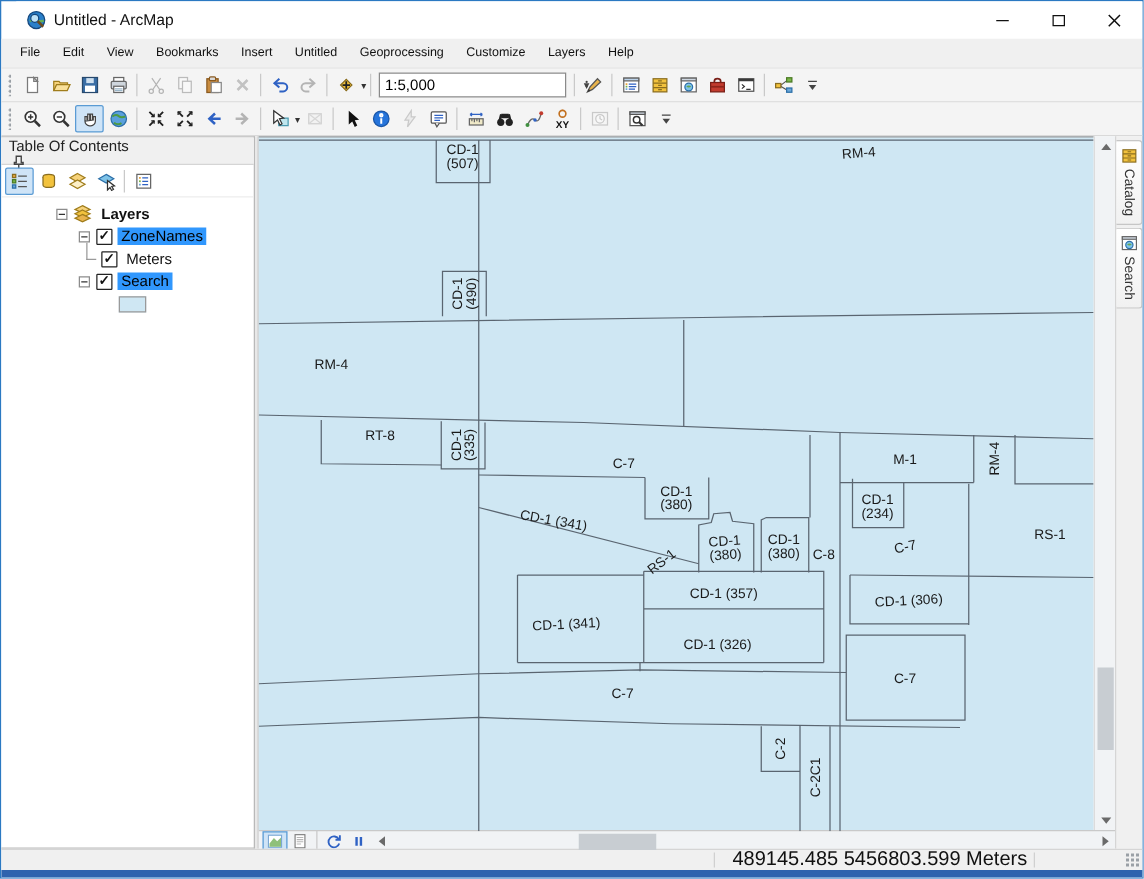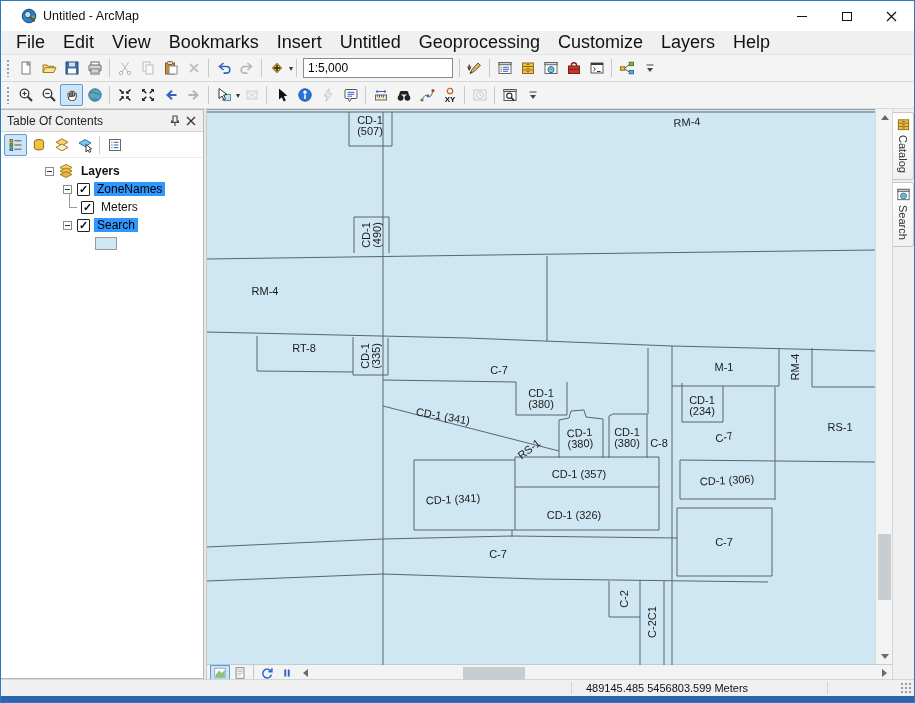--- a/index.html
+++ b/index.html
@@ -10,41 +10,41 @@
   #titlebar { height:30px; background:#fff; display:flex; align-items:center; flex:0 0 auto;margin-left:12px; }
   #titlebar .app-icon { width:16px; height:16px; margin:0 6px 0 8px; }
   #titlebar .title { font-size:12.5px; color:#111; }
   #titlebar .spacer { flex:1; }
   .winbtn { width:45px; height:30px; display:flex; align-items:center; justify-content:center; }
   .winbtn .min-glyph { width:10px; height:1px; background:#111; }
   .winbtn .max-glyph { width:10px; height:9px; border:1px solid #111; }
 
   
   #menubar { height:24px; background:#f0f0f0; display:flex; align-items:center; padding-left:6px; flex:0 0 auto; border-bottom:1px solid #e3e3e3;}
-  .menu-item { font-size:18px; color:#111; padding:3px 9px; }
+  .menu-item { font-size:10px; color:#111; padding:3px 9px; }
 
   
   .toolbar { height:27px; background:#f4f4f4; display:flex; align-items:center; border-bottom:1px solid #d9d9d9; flex:0 0 auto; padding-left:2px; }
   .grip { width:5px; height:18px; margin:0 3px; background:radial-gradient(circle at 2px 2px,#9aa0a6 1px,transparent 1.2px); background-size:5px 4px; }
   .tbsep { width:1px; height:18px; background:#c9c9c9; margin:0 3px; }
   .tbtn { width:23px; height:22px; display:flex; align-items:center; justify-content:center; border:1px solid transparent; border-radius:2px; }
   .tbtn.active { background:#cfe4f7; border-color:#5a9bd4; }
   .tbtn.disabled svg { filter:grayscale(1) opacity(.4); }
   .tbtn svg { width:16px; height:16px; }
   .dd-arrow { font-size:8px; color:#333; margin-left:1px; }
   .combo { width:150px; height:20px; background:#fff; border:1px solid #8a8a8a; display:flex; align-items:center; margin:0 3px; }
   .combo input { flex:1; border:none; outline:none; font-size:12px; padding:0 4px; font-family:"Liberation Sans",sans-serif; background:transparent; }
   .combo .chev { width:16px; text-align:center; font-size:9px; color:#444; }
 
   
   #main { flex:1; display:flex; min-height:0; }
 
   
   #toc { width:205px; background:#fff; border:1px solid #b9b9b9; border-left:none; display:flex; flex-direction:column; }
-  #toc-header { height:22px; background:#f0f0f0; border-bottom:1px solid #d5d5d5; display:flex; align-items:center; padding:0 4px 0 6px; }
+  #toc-header { height:22px; background:#f0f0f0; border-bottom:1px solid #d5d5d5; display:flex; align-items:flex-start; padding:0 4px 0 6px;flex-direction:column; }
   #toc-header .t { font-size:12px; color:#222; flex:1; }
   .hbtn { width:16px; height:16px; display:flex; align-items:center; justify-content:center; }
   #toc-tools { height:26px; display:flex; align-items:center; padding-left:3px; border-bottom:1px solid #ededed; }
   #toc-tree { flex:1; padding-top:4px; font-size:12px; color:#111;padding-left:36px; }
   .trow { height:18px; display:flex; align-items:center; }
   .expander { width:9px; height:9px; border:1px solid #8c8c8c; background:#fff; position:relative; flex:0 0 auto; }
   .expander::after { content:""; position:absolute; left:1px; right:1px; top:3px; height:1px; background:#333; }
   .cb { width:13px; height:13px; border:1.4px solid #222; background:#fff; font-size:11px; font-weight:bold; line-height:10px; text-align:center; color:#111; flex:0 0 auto; border-radius:1px; }
   .tlabel { margin-left:4px; padding:0 3px; white-space:nowrap; }
   .tlabel.sel { background:#3097fd; color:#000000; }
@@ -76,21 +76,21 @@
   #htrack { flex:1; position:relative; height:17px; }
   #hthumb { position:absolute; left:150px; top:2px; width:62px; height:13px; background:#c8cdd2; }
 
   
   #tabstrip { width:22px; background:#f0f0f0; border-left:1px solid #d5d5d5; padding-top:3px; }
   .side-tab { width:21px; margin-bottom:2px; background:linear-gradient(#ffffff,#f1f1f1); border:1px solid #c6c6c6; border-left:none; border-radius:0 3px 3px 0; display:flex; flex-direction:column; align-items:center; padding:4px 0 6px 0; }
   .side-tab svg { width:15px; height:15px; margin-bottom:3px; }
   .side-tab .vtext { writing-mode:vertical-rl; font-size:11px; color:#333; }
 
   
-  #statusbar { height:17px; background:#f0f0f0; border-top:1px solid #d5d5d5; display:flex; align-items:center; font-size:11px; color:#111; flex:0 0 auto; }
+  #statusbar { height:17px; background:#f0f0f0; border-top:1px solid #d5d5d5; display:flex; align-items:center; font-size:16px; color:#111; flex:0 0 auto; }
   #statusbar .fill { flex:1; }
   #statusbar .vsep { width:1px; height:12px; background:#d0d0d0; }
   #coords { width:255px; padding-left:14px; }
   #status-gap { width:72px; }
   #resize-grip { width:12px; height:12px; background:radial-gradient(circle at 2px 2px,#9aa0a6 1.2px,transparent 1.4px); background-size:4px 4px; margin-right:2px; }
 
   #bottom-strip { height:6px; background:#2e63ae; flex:0 0 auto; }
 </style>
 </head>
 <body>

